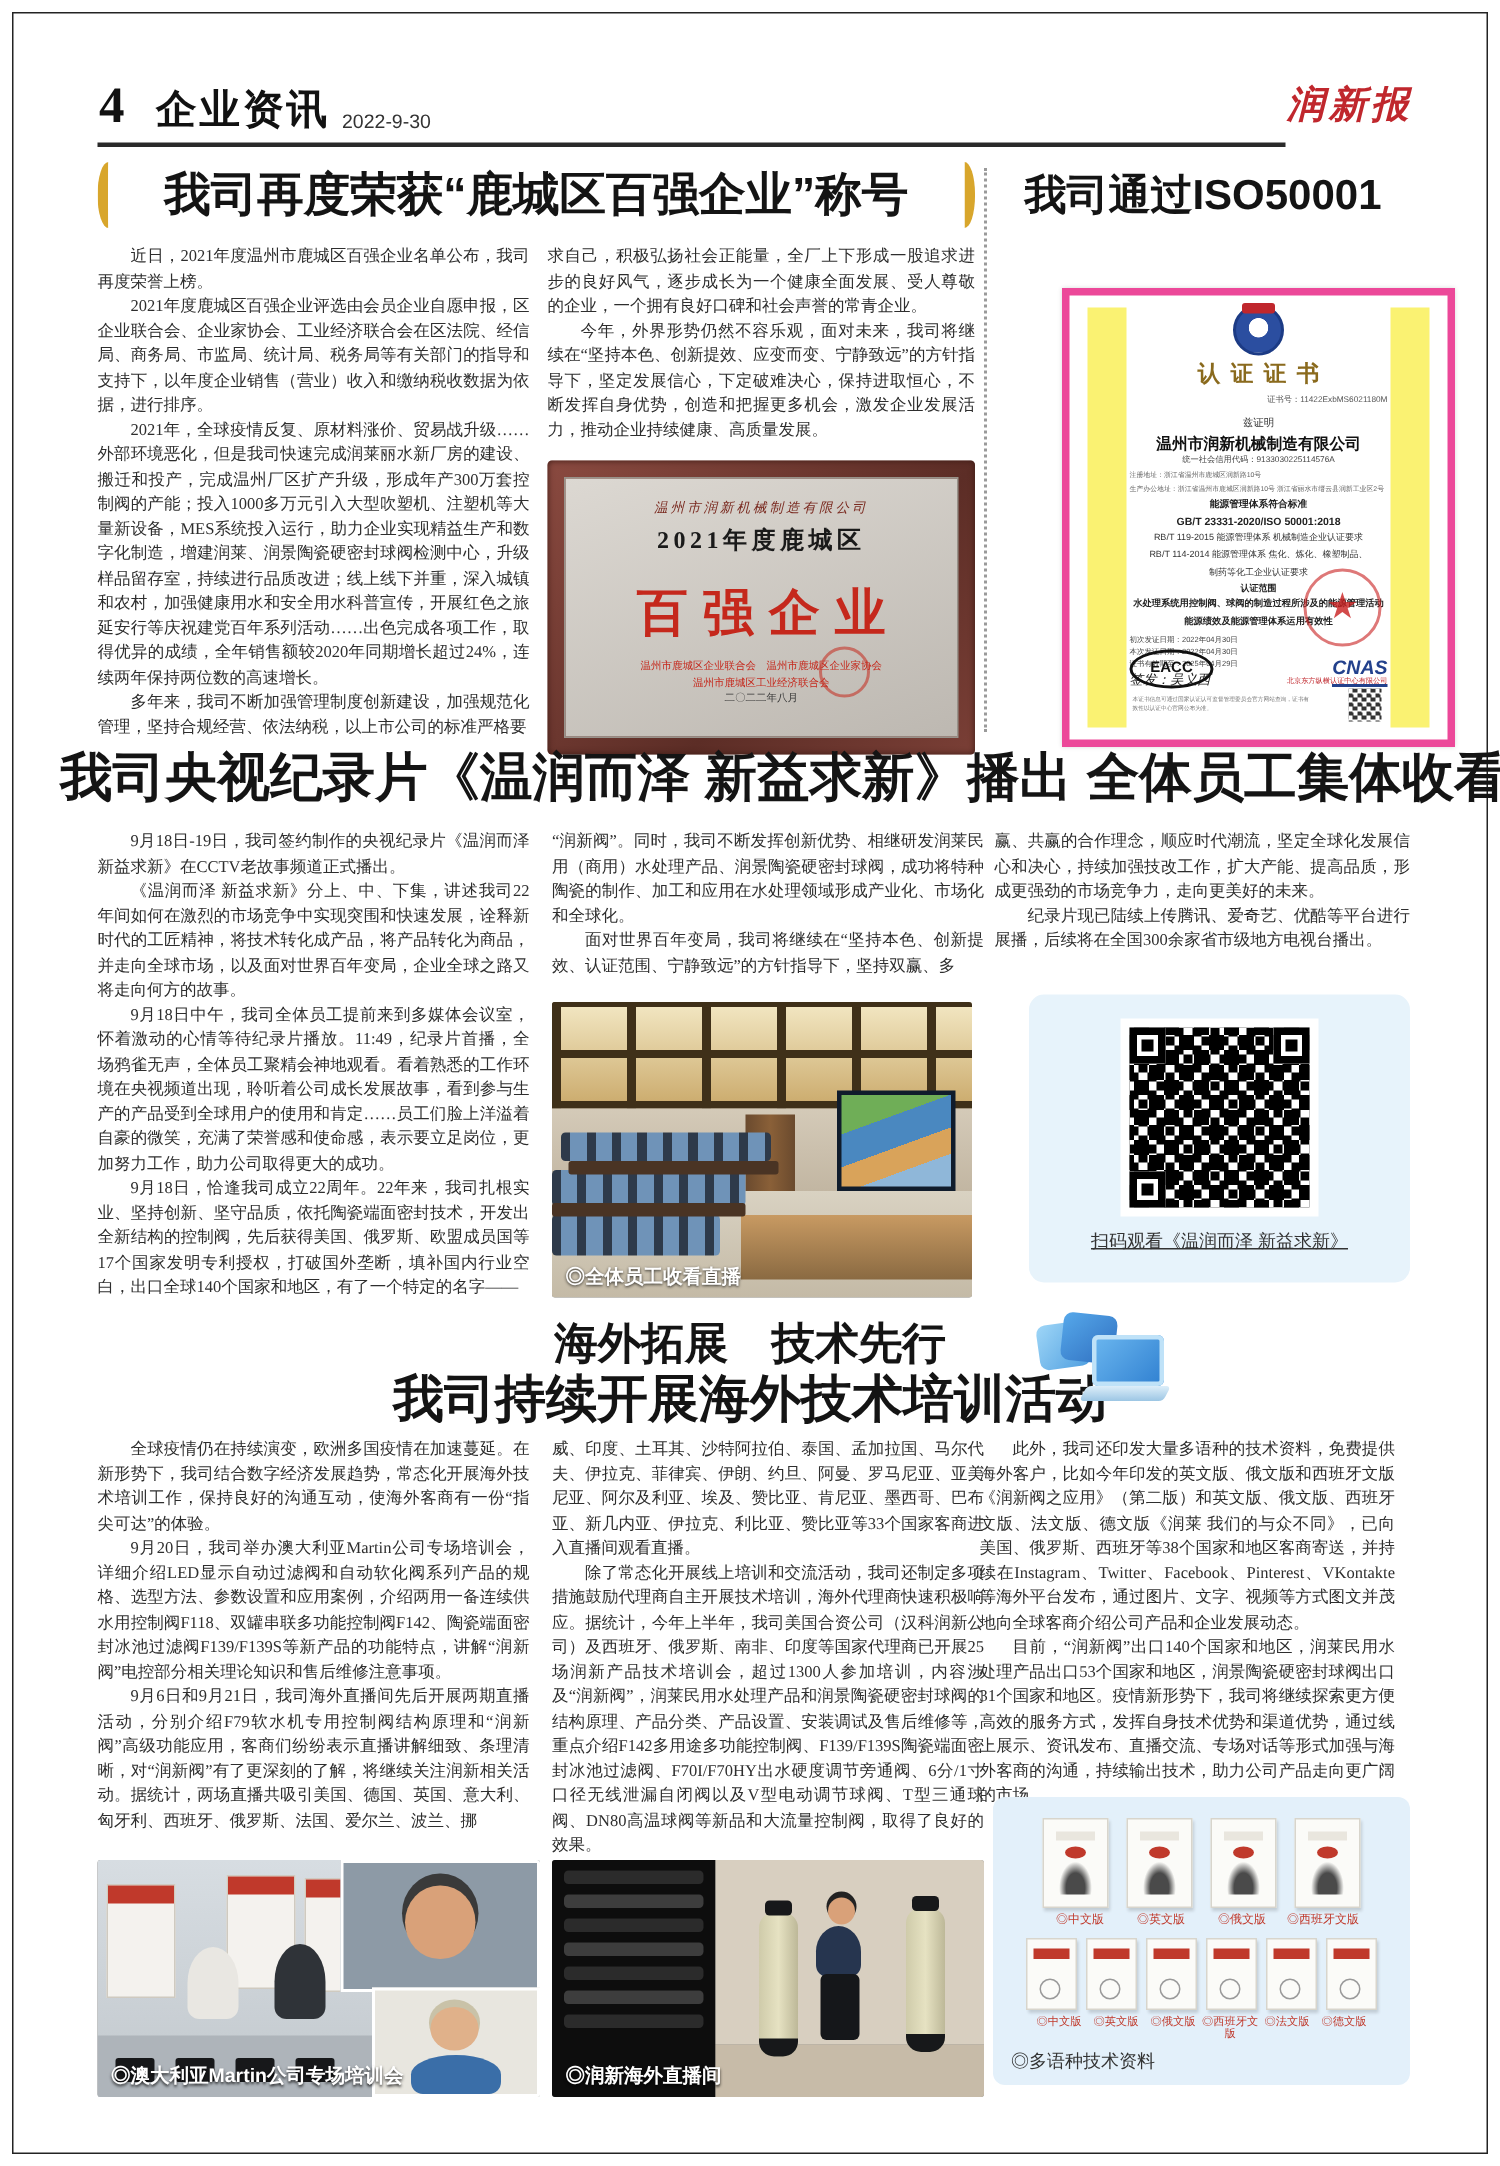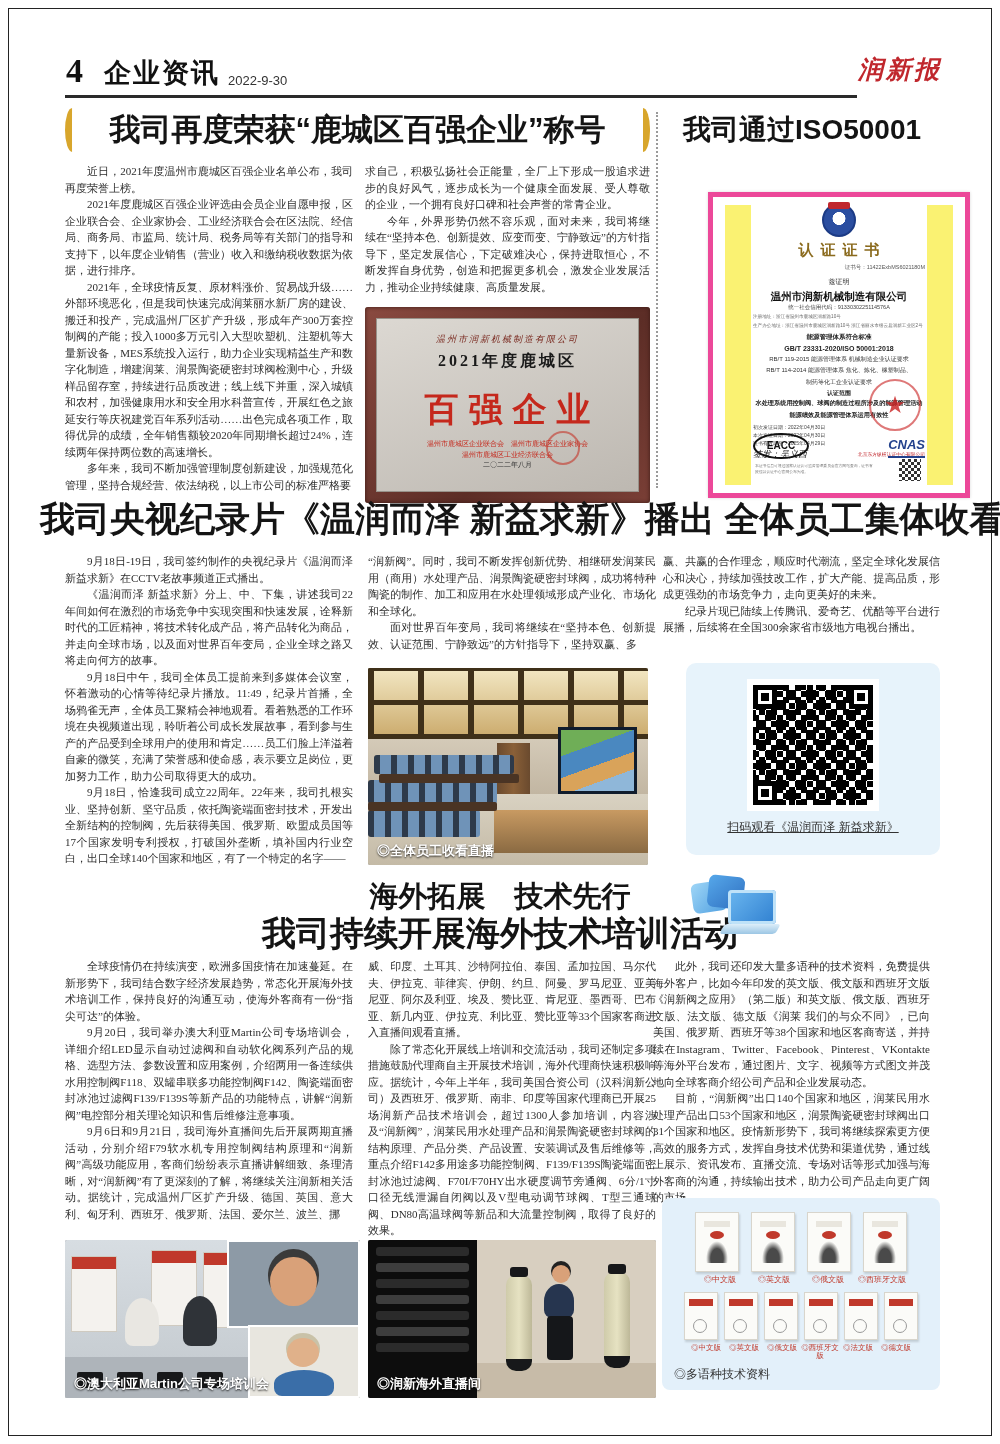--- a/index.html
+++ b/index.html
@@ -299,21 +299,21 @@
   <div class="laptop">
     <div class="lap-sq s1"></div>
       <div class="lap-sq s2"></div>
     <div class="lap-scr"></div>
       <div class="lap-base"></div>
   </div>
 
   <div class="col" style="left:65px;top:958px;">
     <p>全球疫情仍在持续演变，欧洲多国疫情在加速蔓延。在新形势下，我司结合数字经济发展趋势，常态化开展海外技术培训工作，保持良好的沟通互动，使海外客商有一份“指尖可达”的体验。</p>
     <p>9月20日，我司举办澳大利亚Martin公司专场培训会，详细介绍LED显示自动过滤阀和自动软化阀系列产品的规格、选型方法、参数设置和应用案例，介绍两用一备连续供水用控制阀F118、双罐串联多功能控制阀F142、陶瓷端面密封冰池过滤阀F139/F139S等新产品的功能特点，讲解“润新阀”电控部分相关理论知识和售后维修注意事项。</p>
-    <p>9月6日和9月21日，我司海外直播间先后开展两期直播活动，分别介绍F79软水机专用控制阀结构原理和“润新阀”高级功能应用，客商们纷纷表示直播讲解细致、条理清晰，对“润新阀”有了更深刻的了解，将继续关注润新相关活动。据统计，完成温州厂区扩产升级、德国、英国、意大利、匈牙利、西班牙、俄罗斯、法国、爱尔兰、波兰、挪</p>
+    <p>9月6日和9月21日，我司海外直播间先后开展两期直播活动，分别介绍F79软水机专用控制阀结构原理和“润新阀”高级功能应用，客商们纷纷表示直播讲解细致、条理清晰，对“润新阀”有了更深刻的了解，将继续关注润新相关活动。据统计，两场直播共吸引美国、德国、英国、意大利、匈牙利、西班牙、俄罗斯、法国、爱尔兰、波兰、挪</p>
   </div>
   <div class="col" style="left:368px;top:958px;">
     <p class="cont">威、印度、土耳其、沙特阿拉伯、泰国、孟加拉国、马尔代夫、伊拉克、菲律宾、伊朗、约旦、阿曼、罗马尼亚、亚美尼亚、阿尔及利亚、埃及、赞比亚、肯尼亚、墨西哥、巴布亚、新几内亚、伊拉克、利比亚、赞比亚等33个国家客商进入直播间观看直播。</p>
     <p>除了常态化开展线上培训和交流活动，我司还制定多项措施鼓励代理商自主开展技术培训，海外代理商快速积极响应。据统计，今年上半年，我司美国合资公司（汉科润新公司）及西班牙、俄罗斯、南非、印度等国家代理商已开展25场润新产品技术培训会，超过1300人参加培训，内容涉及“润新阀”，润莱民用水处理产品和润景陶瓷硬密封球阀的结构原理、产品分类、产品设置、安装调试及售后维修等，重点介绍F142多用途多功能控制阀、F139/F139S陶瓷端面密封冰池过滤阀、F70I/F70HY出水硬度调节旁通阀、6分/1寸口径无线泄漏自闭阀以及V型电动调节球阀、T型三通球阀、DN80高温球阀等新品和大流量控制阀，取得了良好的效果。</p>
   </div>
   <div class="col" style="left:653px;top:958px;width:277px;">
     <p>此外，我司还印发大量多语种的技术资料，免费提供海外客户，比如今年印发的英文版、俄文版和西班牙文版《润新阀之应用》（第二版）和英文版、俄文版、西班牙文版、法文版、德文版《润莱 我们的与众不同》，已向美国、俄罗斯、西班牙等38个国家和地区客商寄送，并持续在Instagram、Twitter、Facebook、Pinterest、VKontakte等海外平台发布，通过图片、文字、视频等方式图文并茂地向全球客商介绍公司产品和企业发展动态。</p>
     <p>目前，“润新阀”出口140个国家和地区，润莱民用水处理产品出口53个国家和地区，润景陶瓷硬密封球阀出口31个国家和地区。疫情新形势下，我司将继续探索更方便高效的服务方式，发挥自身技术优势和渠道优势，通过线上展示、资讯发布、直播交流、专场对话等形式加强与海外客商的沟通，持续输出技术，助力公司产品走向更广阔的市场。</p>
   </div>
 

